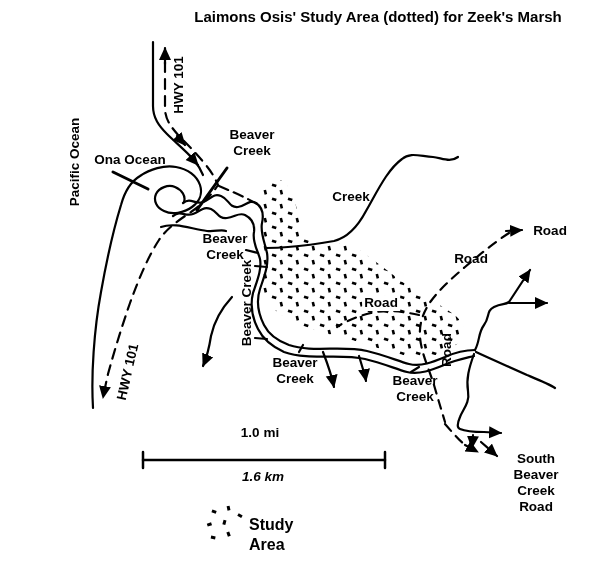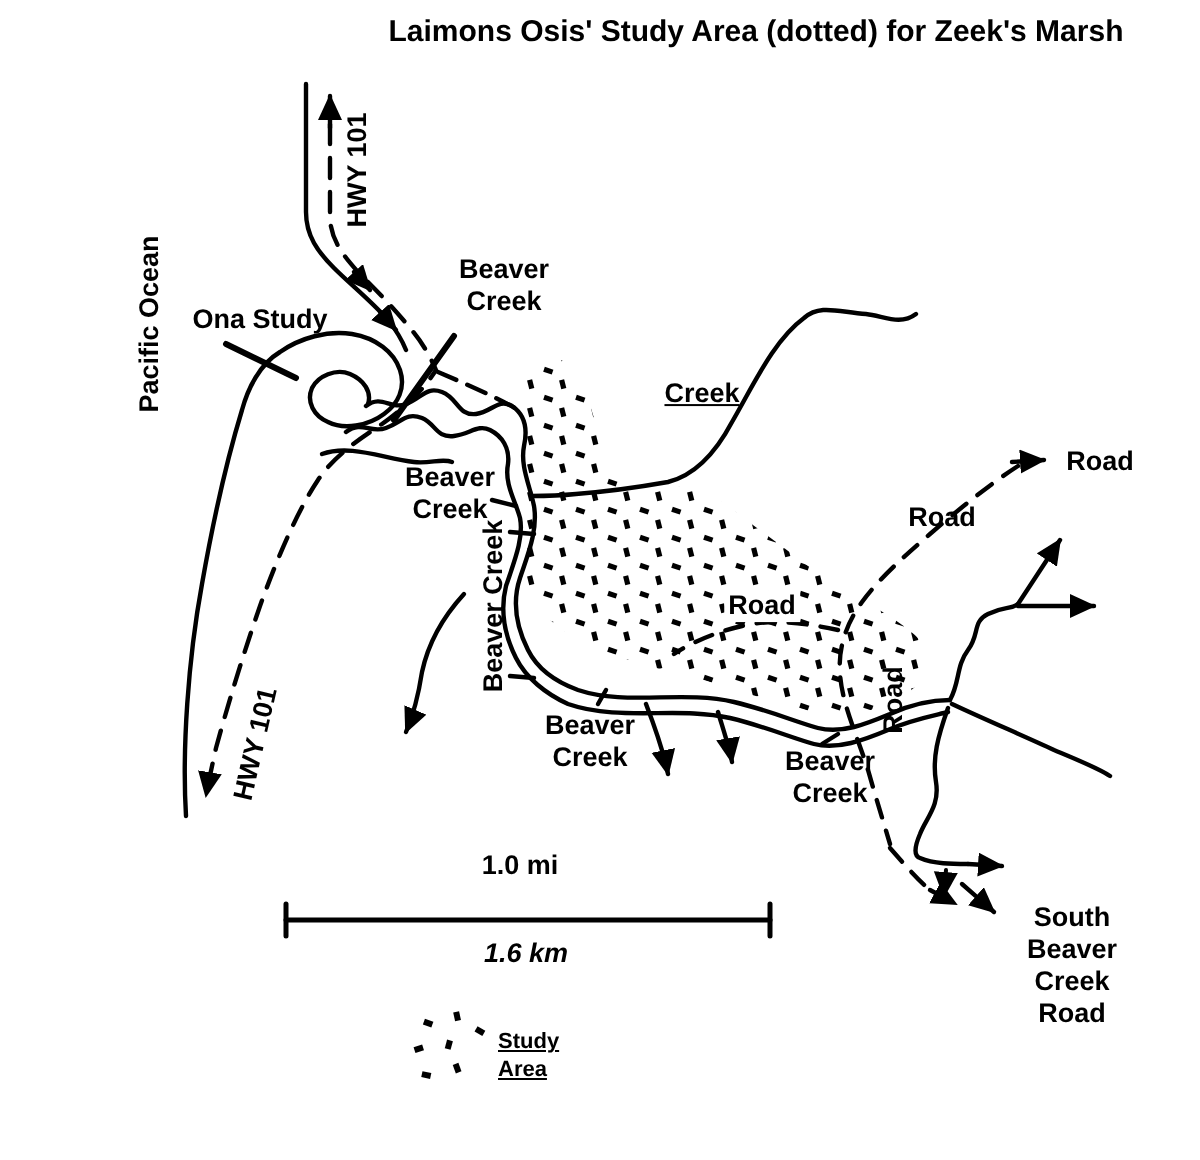--- a/index.html
+++ b/index.html
@@ -16,21 +16,21 @@
     transform:translate(-50%,-50%);text-align:center;white-space:nowrap;
   }
   .wrap{white-space:normal;}
   .w54{width:54px;}
   .w52{width:52px;}
   .rot90{transform:translate(-50%,-50%) rotate(-90deg);}
   .rot77{transform:translate(-50%,-50%) rotate(-77deg);}
   .knockout{background:#fff;padding:0 2px;}
   .legend-lbl{
     position:absolute;left:234px;top:515px;width:46px;
-    font-weight:bold;font-size:11px;line-height:1.25;text-align:left;white-space:normal;text-decoration:underline;
+    font-weight:bold;font-size:16px;line-height:1.25;text-align:left;white-space:normal;
   }
   svg{position:absolute;left:0;top:0;}
 </style>
 </head>
 <body>
 
 <div class="stage">
 
   <svg width="600" height="580" viewBox="0 0 600 580">
     <defs>
@@ -153,23 +153,23 @@
         <rect x="212" y="532" width="3" height="4.5" transform="rotate(-20 213 534)"></rect>
       </g>
     </g>
   </svg>
 
   <div class="map-title">Laimons Osis' Study Area (dotted) for Zeek's Marsh</div>
 
   <div class="lbl rot90" style="left:60px;top:162px;">Pacific Ocean</div>
   <div class="lbl rot90" style="left:164px;top:85px;">HWY 101</div>
   <div class="lbl rot77" style="left:113px;top:372px;">HWY 101</div>
-  <div class="lbl" style="left:115px;top:160px;">Ona Study</div>
+  <div class="lbl" style="left:115px;top:160px;">Ona Ocean</div>
   <div class="lbl wrap w54" style="left:237px;top:143px;">Beaver Creek</div>
-  <div class="lbl" style="left:336px;top:197px;text-decoration:underline;">Creek</div>
+  <div class="lbl" style="left:336px;top:197px;">Creek</div>
   <div class="lbl wrap w54" style="left:210px;top:247px;">Beaver Creek</div>
   <div class="lbl rot90" style="left:232px;top:303px;">Beaver Creek</div>
   <div class="lbl wrap w54" style="left:280px;top:371px;">Beaver Creek</div>
   <div class="lbl knockout" style="left:366px;top:303px;">Road</div>
   <div class="lbl wrap w54" style="left:400px;top:389px;">Beaver Creek</div>
   <div class="lbl rot90" style="left:432px;top:350px;">Road</div>
   <div class="lbl" style="left:456px;top:259px;">Road</div>
   <div class="lbl" style="left:535px;top:231px;">Road</div>
   <div class="lbl wrap w52" style="left:521px;top:483px;">South Beaver Creek Road</div>
 

